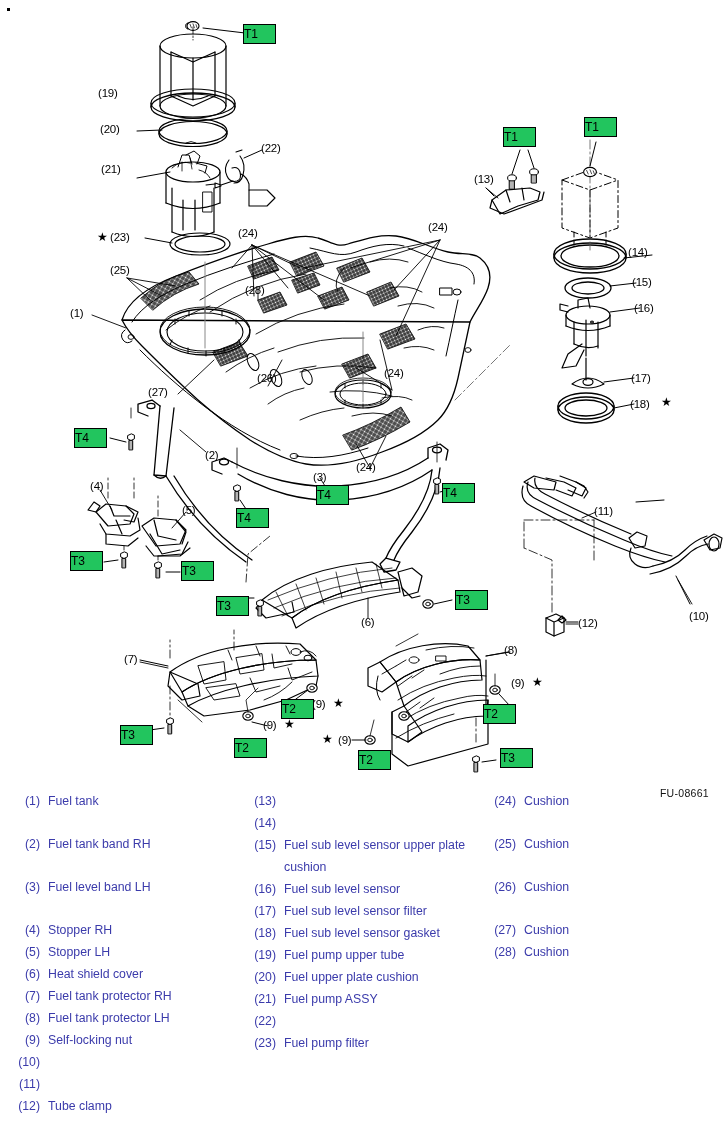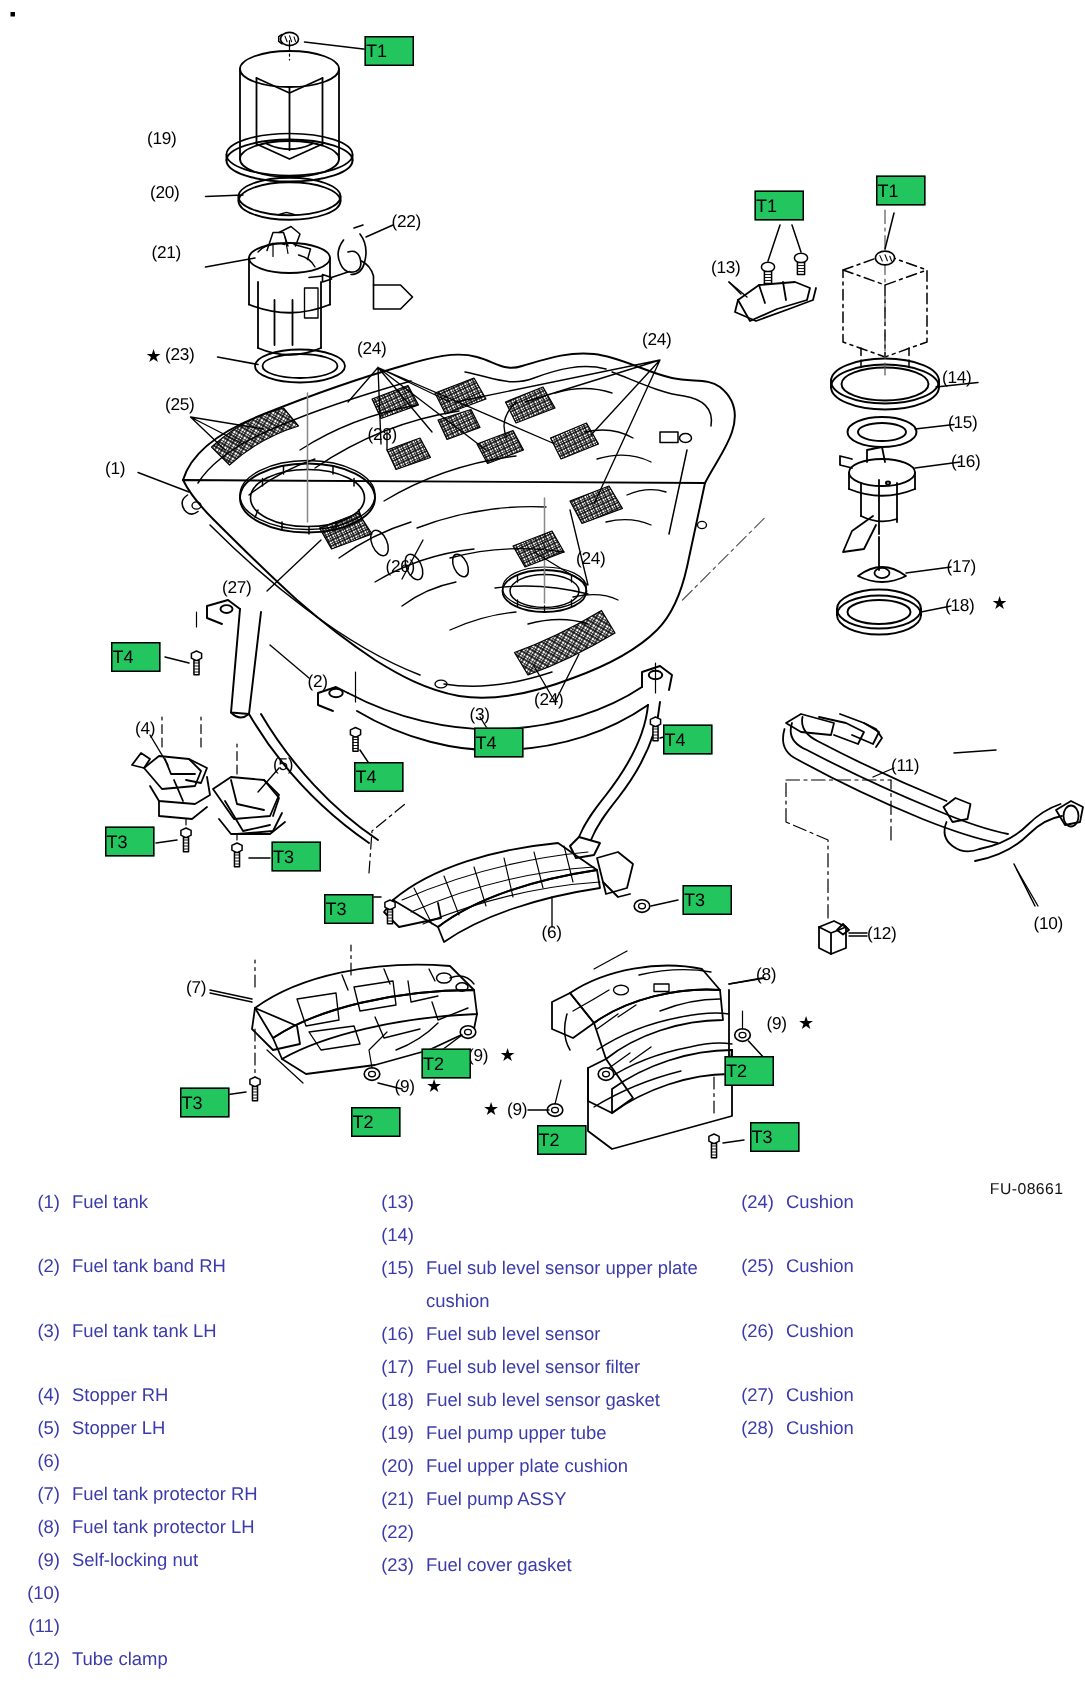--- a/index.html
+++ b/index.html
@@ -717,32 +717,33 @@
       <div class="legend-item">
         <span class="legend-num">(1)</span>
         <span class="legend-label">Fuel tank</span>
       </div>
       <div class="legend-item" style="margin-top:21px;">
         <span class="legend-num">(2)</span>
         <span class="legend-label">Fuel tank band RH</span>
       </div>
       <div class="legend-item" style="margin-top:21px;">
         <span class="legend-num">(3)</span>
-        <span class="legend-label">Fuel tank tank LH</span>
+        <span class="legend-label">Fuel level band LH</span>
       </div>
       <div class="legend-item" style="margin-top:21px;">
         <span class="legend-num">(4)</span>
         <span class="legend-label">Stopper RH</span>
       </div>
       <div class="legend-item">
         <span class="legend-num">(5)</span>
         <span class="legend-label">Stopper LH</span>
       </div>
       <div class="legend-item">
         <span class="legend-num">(6)</span>
+        <span class="legend-label">Heat shield cover</span>
       </div>
       <div class="legend-item">
         <span class="legend-num">(7)</span>
         <span class="legend-label">Fuel tank protector RH</span>
       </div>
       <div class="legend-item">
         <span class="legend-num">(8)</span>
         <span class="legend-label">Fuel tank protector LH</span>
       </div>
       <div class="legend-item">
@@ -794,21 +795,21 @@
       </div>
       <div class="legend-item">
         <span class="legend-num">(21)</span>
         <span class="legend-label">Fuel pump ASSY</span>
       </div>
       <div class="legend-item">
         <span class="legend-num">(22)</span>
       </div>
       <div class="legend-item">
         <span class="legend-num">(23)</span>
-        <span class="legend-label">Fuel cover gasket</span>
+        <span class="legend-label">Fuel pump filter</span>
       </div>
     </div>
 
     <div class="legend-col" id="legend-col-3">
       <div class="legend-item">
         <span class="legend-num">(24)</span>
         <span class="legend-label">Cushion</span>
       </div>
       <div class="legend-item" style="margin-top:21px;">
         <span class="legend-num">(25)</span>

